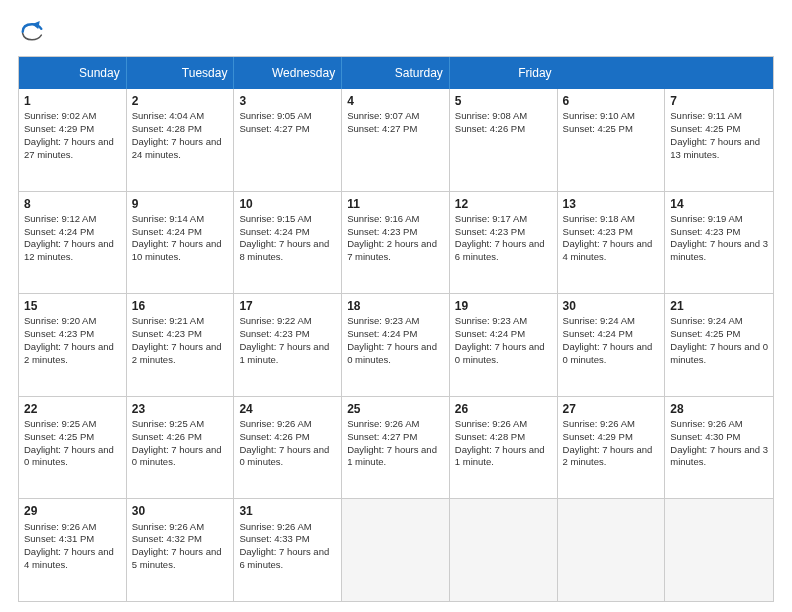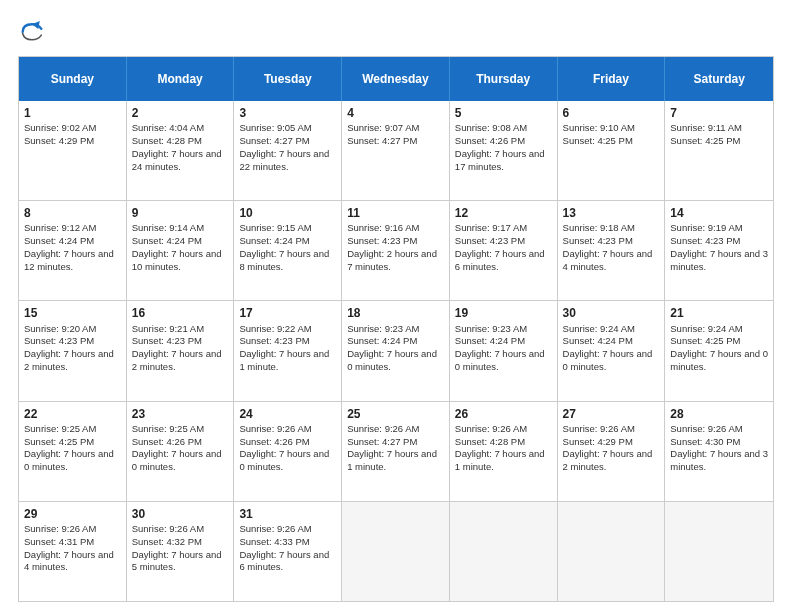--- a/index.html
+++ b/index.html
@@ -60,24 +60,24 @@
       flex-direction: column;
       border: 1px solid #ccc;
     }
     .cal-header-row {
       display: grid;
       grid-template-columns: repeat(7, 1fr);
       background: #1a6fc4;
     }
     .cal-header-cell {
       color: #fff;
-      font-weight: bold;
+      font-weight: normal;
       font-size: 12px;
-      padding: 15px 6px;
-      text-align: center;
+      padding: 9px 6px;
+      text-align: right;
       border-right: 1px solid #3a8fd4;
     }
     .cal-header-cell:last-child { border-right: none; }
     .cal-body {
       flex: 1;
       display: flex;
       flex-direction: column;
     }
     .cal-row {
       display: grid;
@@ -124,66 +124,64 @@
     </div>
     <div class="title-block">
       <div class="title-main"></div>
       <div class="title-sub"></div>
     </div>
   </div>
 
   <div class="calendar">
     <div class="cal-header-row">
     <div class="cal-header-cell">Sunday</div>
-        <div class="cal-header-cell">Monday</div>
         <div class="cal-header-cell">Tuesday</div>
         <div class="cal-header-cell">Wednesday</div>
-        <div class="cal-header-cell">Thursday</div>
+        <div class="cal-header-cell">Saturday</div>
         <div class="cal-header-cell">Friday</div>
-        <div class="cal-header-cell">Saturday</div>
       </div>
     <div class="cal-body">
     <div class="cal-row">
           <div class="cal-cell">
             <span class="day-num">1</span>
             <div>Sunrise: 9:02 AM</div>
             <div>Sunset: 4:29 PM</div>
+            <div>Daylight: 7 hours and 27 minutes.</div>
           </div>
           <div class="cal-cell">
             <span class="day-num">2</span>
             <div>Sunrise: 4:04 AM</div>
             <div>Sunset: 4:28 PM</div>
             <div>Daylight: 7 hours and 24 minutes.</div>
           </div>
           <div class="cal-cell">
             <span class="day-num">3</span>
             <div>Sunrise: 9:05 AM</div>
             <div>Sunset: 4:27 PM</div>
-            <div>Daylight: 7 hours and 22 minutes.</div>
           </div>
           <div class="cal-cell">
             <span class="day-num">4</span>
             <div>Sunrise: 9:07 AM</div>
             <div>Sunset: 4:27 PM</div>
           </div>
           <div class="cal-cell">
             <span class="day-num">5</span>
             <div>Sunrise: 9:08 AM</div>
             <div>Sunset: 4:26 PM</div>
-            <div>Daylight: 7 hours and 17 minutes.</div>
           </div>
           <div class="cal-cell">
             <span class="day-num">6</span>
             <div>Sunrise: 9:10 AM</div>
             <div>Sunset: 4:25 PM</div>
           </div>
           <div class="cal-cell">
             <span class="day-num">7</span>
             <div>Sunrise: 9:11 AM</div>
             <div>Sunset: 4:25 PM</div>
+            <div>Daylight: 7 hours and 13 minutes.</div>
           </div>
         </div>
         <div class="cal-row">
           <div class="cal-cell">
             <span class="day-num">8</span>
             <div>Sunrise: 9:12 AM</div>
             <div>Sunset: 4:24 PM</div>
             <div>Daylight: 7 hours and 12 minutes.</div>
           </div>
           <div class="cal-cell">

